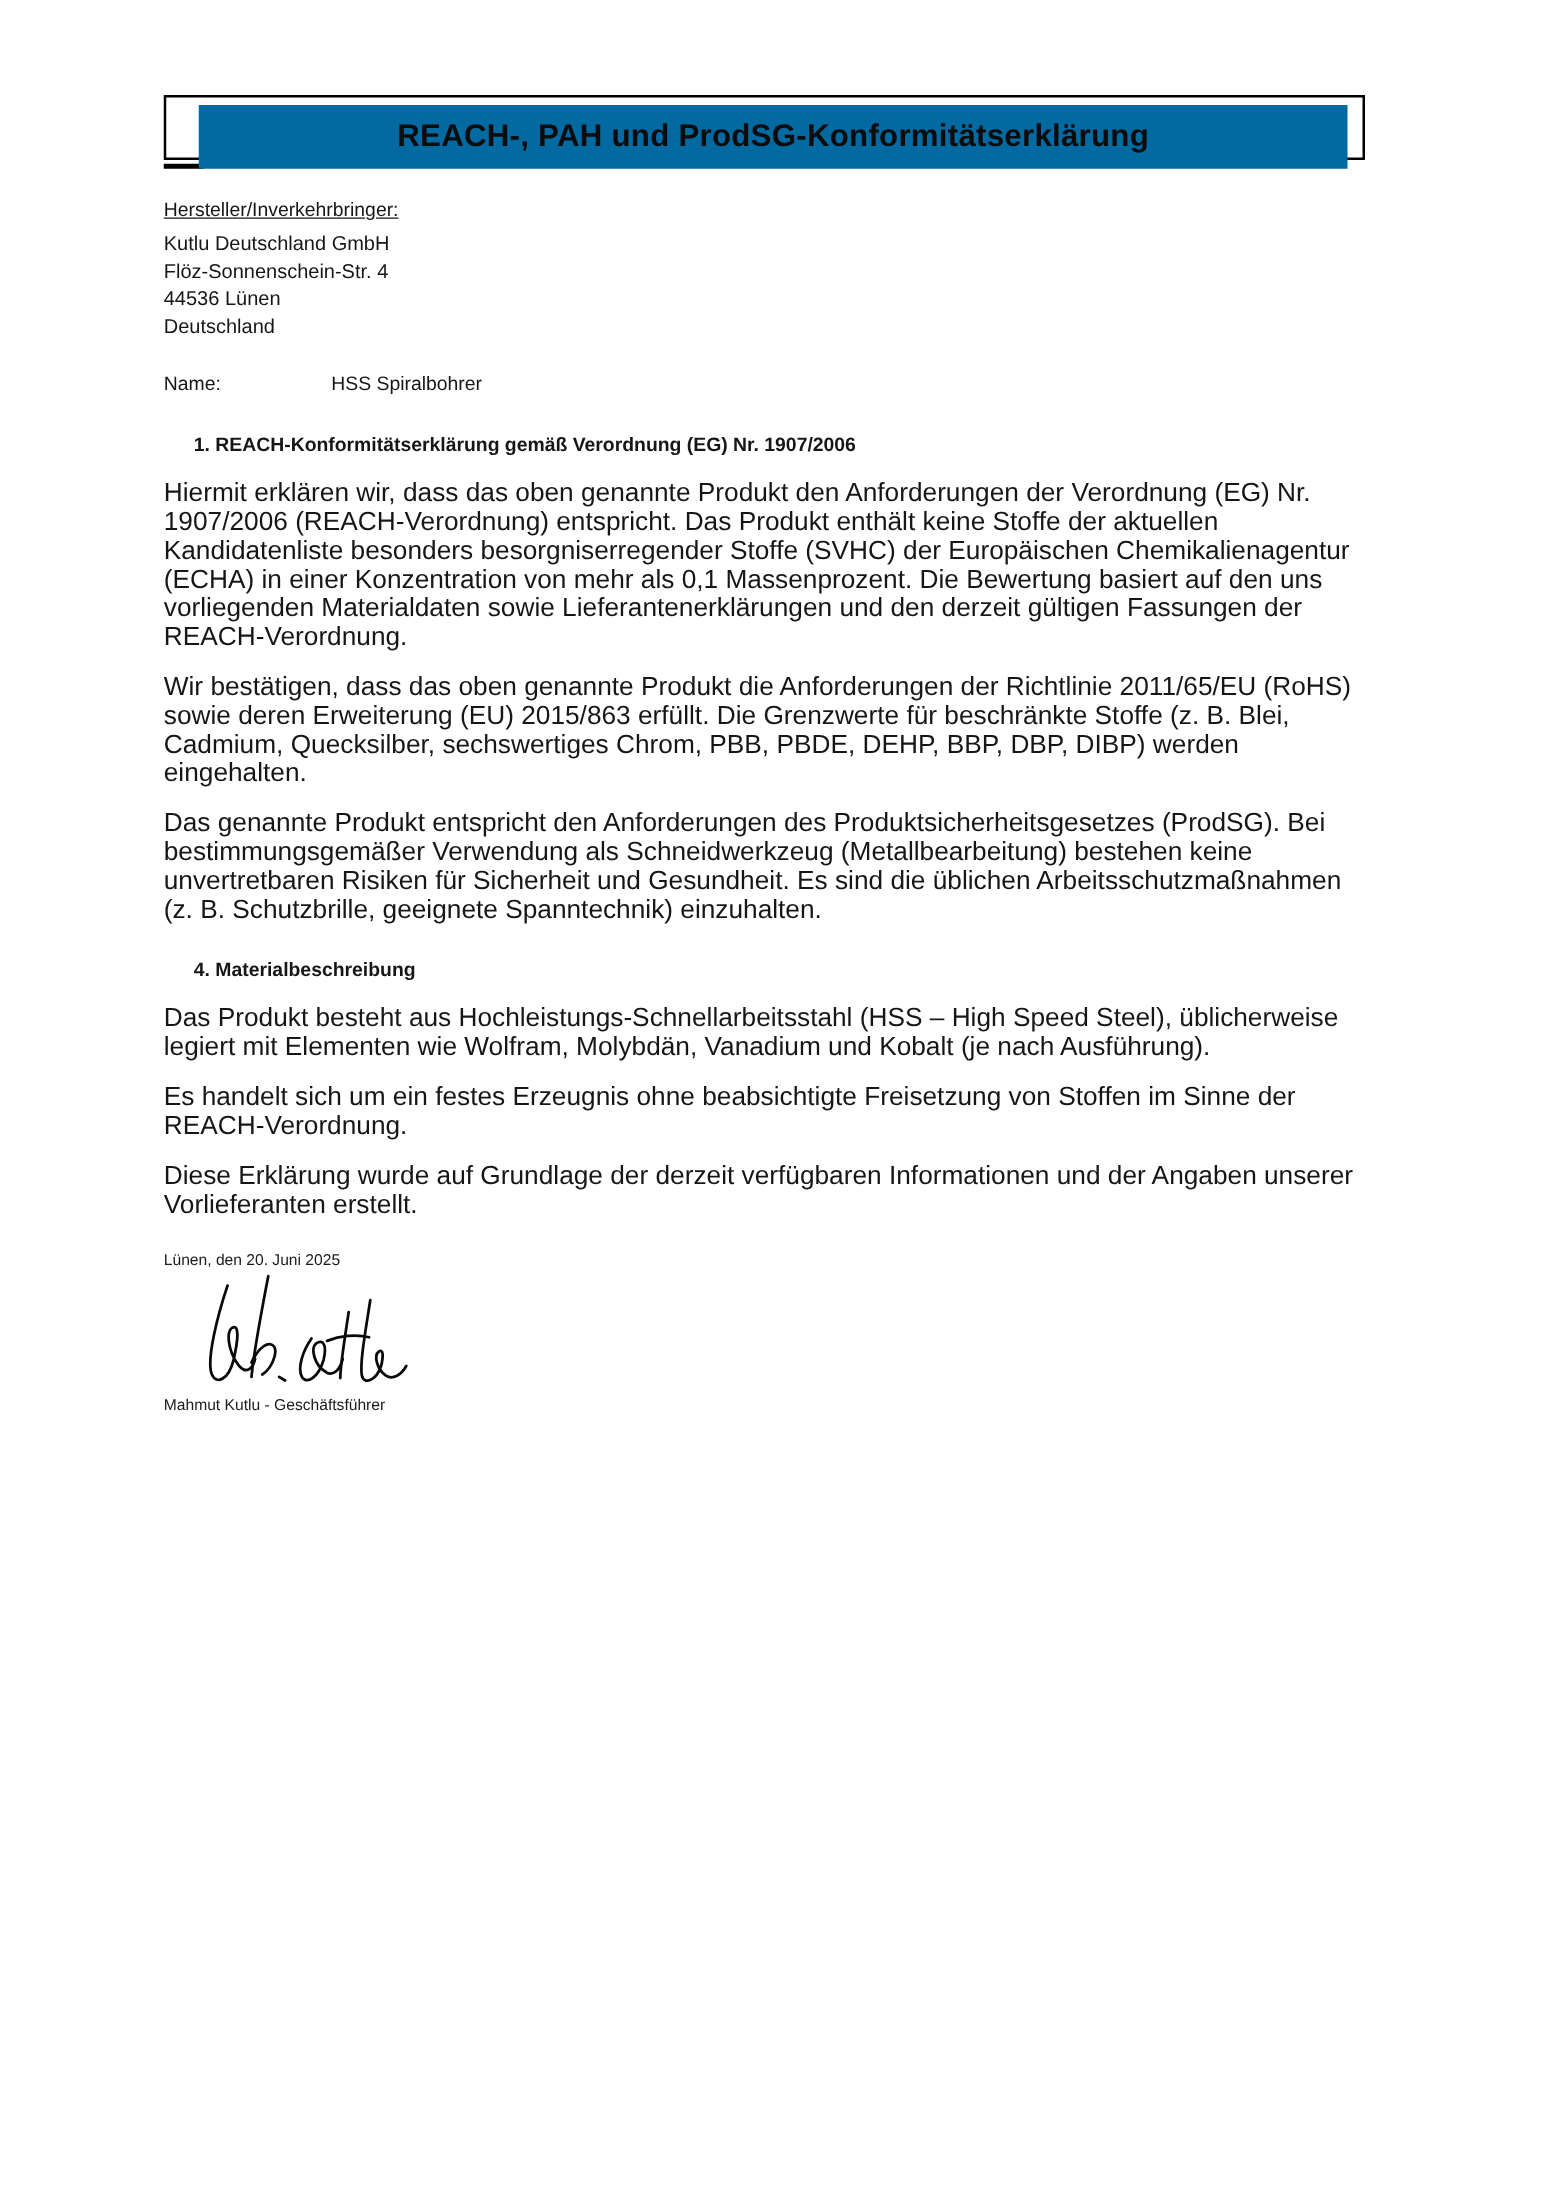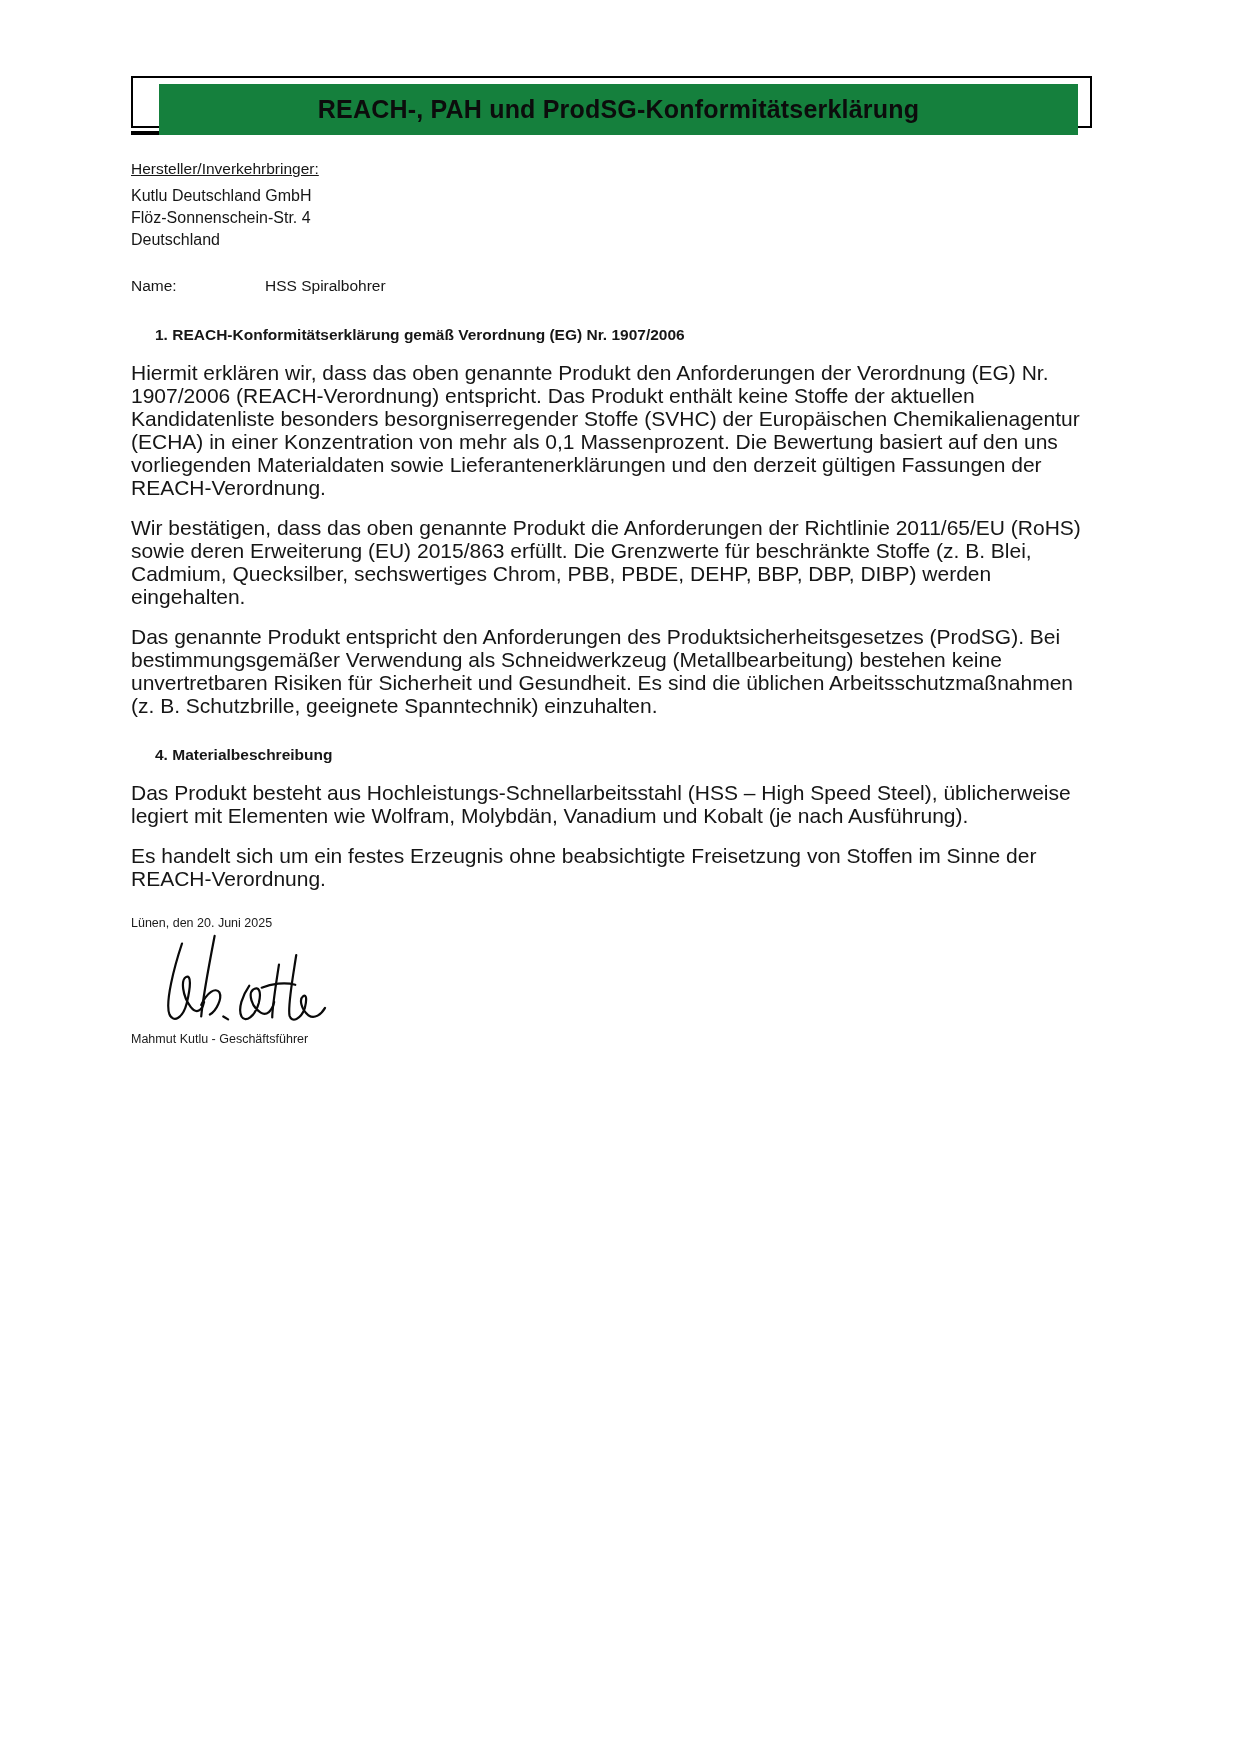--- a/index.html
+++ b/index.html
@@ -20,21 +20,21 @@
   .title-box {
     position: relative;
     height: 52px;
     border: 2px solid #000;
     margin-bottom: 32px;
   }
   .title-band {
     position: absolute;
     left: 26px; right: 12px;
     top: 6px; bottom: -9px;
-    background: #15803d;
+    background: #0369a1;
     display: flex;
     align-items: center;
     justify-content: center;
     font-size: 25px;
     font-weight: bold;
     color: #0c0c0c;
     letter-spacing: 0.2px;
     z-index: 2;
   }
   .title-shadow {
@@ -82,20 +82,21 @@
 
   <div class="title-box">
     <div class="title-shadow"></div>
     <div class="title-band">REACH-, PAH und ProdSG-Konformitätserklärung</div>
   </div>
 
   <div>
     <div class="mfr-heading">Hersteller/Inverkehrbringer:</div>
     <div class="addr-line">Kutlu Deutschland GmbH</div>
     <div class="addr-line">Flöz-Sonnenschein-Str. 4</div>
+    <div class="addr-line">44536 Lünen</div>
     <div class="addr-line">Deutschland</div>
   </div>
 
   <div class="product-block">
     <div class="kv-row">
       <span class="kv-label">Name:</span>
       <span>HSS Spiralbohrer</span>
     </div>
   </div>
 
@@ -109,20 +110,21 @@
   </div>
 
   <div>
     <p class="para">Das genannte Produkt entspricht den Anforderungen des Produktsicherheitsgesetzes (ProdSG). Bei bestimmungsgemäßer Verwendung als Schneidwerkzeug (Metallbearbeitung) bestehen keine unvertretbaren Risiken für Sicherheit und Gesundheit. Es sind die üblichen Arbeitsschutzmaßnahmen (z. B. Schutzbrille, geeignete Spanntechnik) einzuhalten.</p>
   </div>
 
   <div>
     <div class="section-heading">4. Materialbeschreibung</div>
     <p class="para">Das Produkt besteht aus Hochleistungs-Schnellarbeitsstahl (HSS – High Speed Steel), üblicherweise legiert mit Elementen wie Wolfram, Molybdän, Vanadium und Kobalt (je nach Ausführung).</p>
     <p class="para">Es handelt sich um ein festes Erzeugnis ohne beabsichtigte Freisetzung von Stoffen im Sinne der REACH-Verordnung.</p>
+    <p class="para">Diese Erklärung wurde auf Grundlage der derzeit verfügbaren Informationen und der Angaben unserer Vorlieferanten erstellt.</p>
   </div>
 
   <div>
     <div class="small-line date-line">Lünen, den 20. Juni 2025</div>
     <div class="signature-wrap">
       <svg class="sig" viewBox="0 0 210 100" fill="none" stroke="#0a0a0a" stroke-width="2.3" stroke-linecap="round" stroke-linejoin="round" aria-hidden="true">
         <path d="M30 12 C22 36 12 74 17 86 C21 95 31 90 35 74 C39 57 40 44 34 47 C29 50 30 66 39 78 C45 86 51 82 53 73"></path>
         <path d="M64 4 C59 30 52 66 50 88"></path>
         <path d="M50 76 C56 63 65 57 69 63 C72 69 66 82 59 86"></path>
         <path d="M73 88 L78 91"></path>

